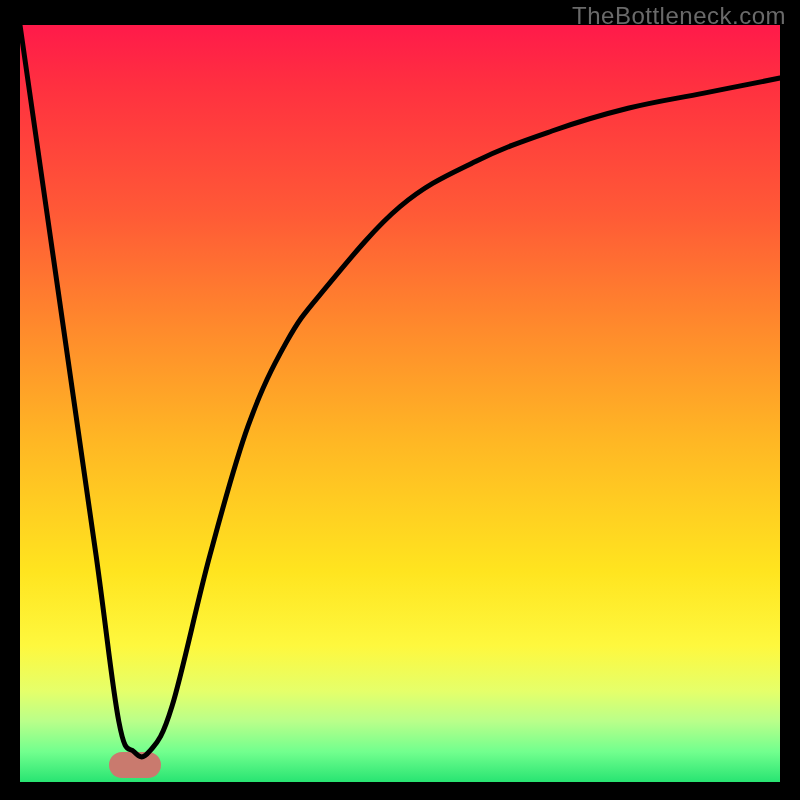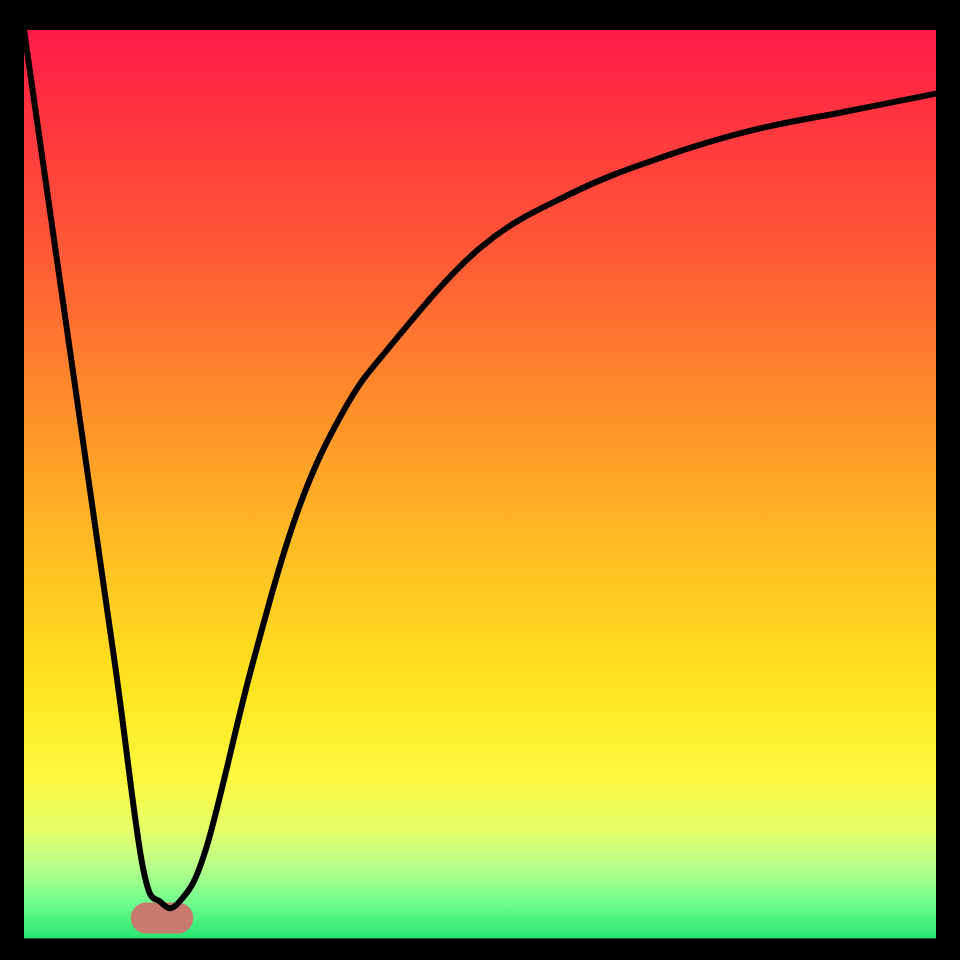--- a/index.html
+++ b/index.html
@@ -73,14 +73,15 @@
 <div class="frame">
 
   <div class="plot-area"></div>
 
   <div class="blob"></div>
 
   <svg class="curve" viewBox="0 0 760 757" preserveAspectRatio="none">
     <path d="M 0.0 0.0 C 6.8 47.7, 24.3 169.6, 38.0 264.9 C 51.7 360.3, 65.1 452.2, 76.0 529.9 C 86.9 607.6, 92.0 661.0, 98.8 696.4 C 105.6 731.9, 108.5 721.3, 114.0 726.7 C 119.5 732.2, 122.4 734.9, 129.2 726.7 C 136.0 718.5, 141.1 716.7, 152.0 681.3 C 162.9 645.9, 176.3 580.3, 190.0 529.9 C 203.7 479.5, 214.3 439.4, 228.0 401.2 C 241.7 363.1, 252.3 342.5, 266.0 317.9 C 279.7 293.4, 283.5 289.5, 304.0 264.9 C 324.5 240.4, 352.6 204.8, 380.0 181.7 C 407.4 158.5, 428.6 149.9, 456.0 136.3 C 483.4 122.6, 504.6 115.5, 532.0 106.0 C 559.4 96.4, 580.6 90.1, 608.0 83.3 C 635.4 76.5, 656.6 73.6, 684.0 68.1 C 711.4 62.7, 746.3 55.7, 760.0 53.0" fill="none" stroke="#000" stroke-width="5" stroke-linecap="round" stroke-linejoin="round"></path>
   </svg>
 
+  <div class="watermark">TheBottleneck.com</div>
 
 </div>
 
 </body></html>

